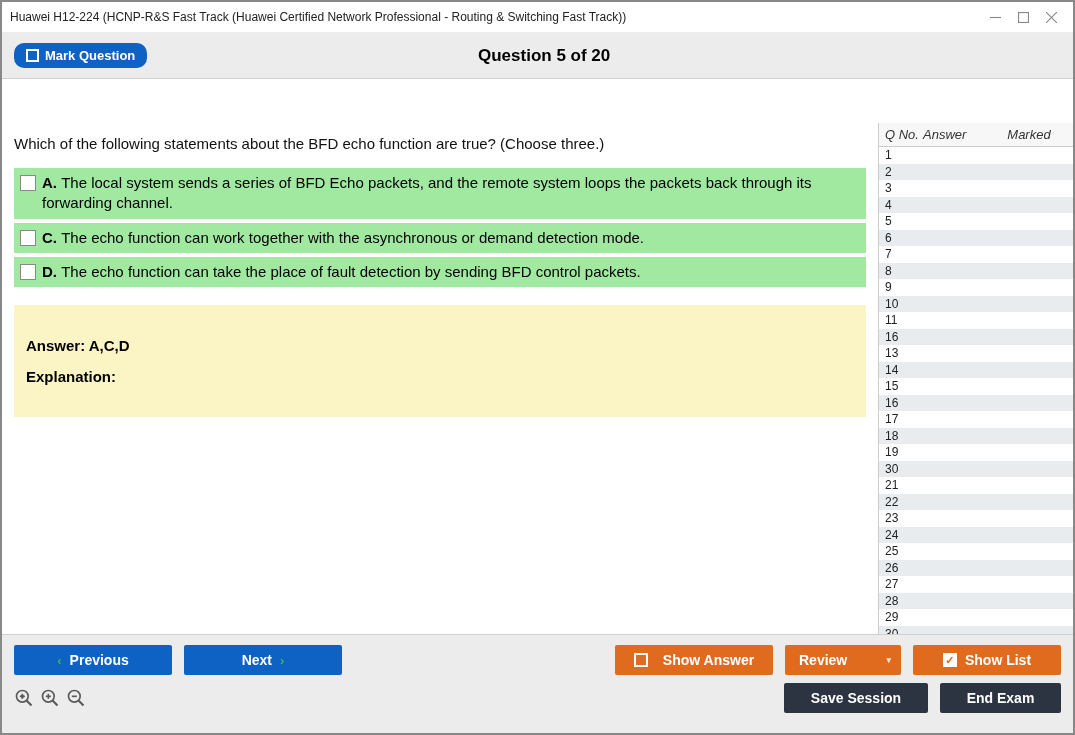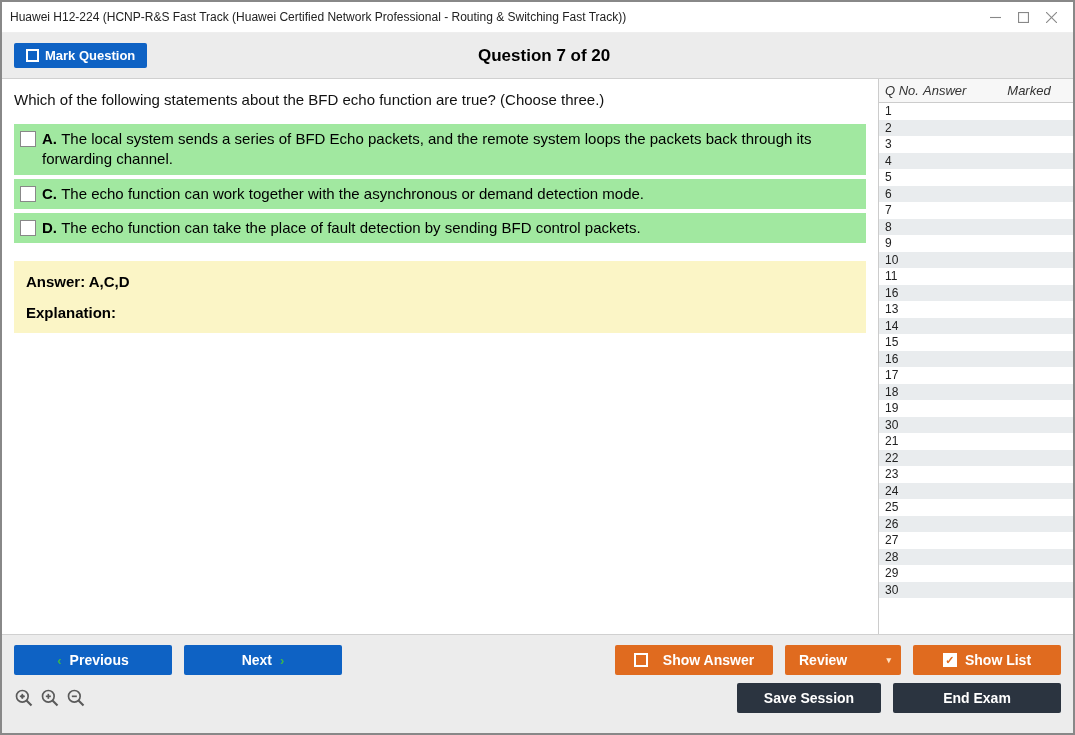--- a/index.html
+++ b/index.html
@@ -3,32 +3,32 @@
 <meta charset="utf-8">
 <style>
 * { box-sizing: border-box; margin: 0; padding: 0; }
 body { font-family: Arial, sans-serif; font-size: 13px; background: #fff; }
 .window { width: 1075px; height: 735px; border: 2px solid #888; background: #fff; display: flex; flex-direction: column; position: relative; }
 .titlebar { display: flex; align-items: center; padding: 4px 8px; background: #fff; font-size: 12px; border-bottom: 1px solid #eee; }
 .title-text { flex: 1; color: #222; }
 .win-btn { width: 28px; height: 22px; display: flex; align-items: center; justify-content: center; color: #666; cursor: pointer; }
 .win-btn svg { width: 11px; height: 11px; }
 .header { display: flex; align-items: center; background: #ececec; padding: 10px 12px; border-bottom: 1px solid #d0d0d0; }
-.mark-q { background: #0e62c4; color: #fff; font-weight: bold; padding: 5px 12px; display: flex; align-items: center; gap: 6px; font-size: 13px; cursor: pointer; border-radius: 2px; }
+.mark-q { background: #0e62c4; color: #fff; font-weight: bold; padding: 5px 12px; display: flex; align-items: center; gap: 6px; font-size: 13px; cursor: pointer; border-radius: 10px; }
 .mark-q .box { width: 13px; height: 13px; border: 2px solid #fff; background: transparent; }
 .header-title { flex: 1; text-align: center; font-size: 17px; font-weight: bold; margin-left: -120px; }
-.body { flex: 1; display: flex; overflow: hidden; }
+.body { flex: 1; display: flex; overflow: hidden; margin-top: 44px; }
 .main { flex: 1; padding: 12px; overflow-y: auto; }
 .qtext { font-size: 15px; color: #111; margin-bottom: 16px; }
 .option { display: flex; align-items: flex-start; padding: 5px 6px; margin-bottom: 4px; gap: 6px; font-size: 15px; }
 .correct { background: #a1e8a0; }
 .option .chk { width: 16px; height: 16px; border: 1px solid #888; background: #fff; flex-shrink: 0; margin-top: 2px; cursor: pointer; }
 .option .opt-text { flex: 1; line-height: 1.35; }
 .option .letter { font-weight: bold; }
-.answer-box { background: #fbf5c6; padding: 12px 12px; margin-top: 18px; font-size: 15px; }
+.answer-box { background: #fbf5c6; padding: 32px 12px; margin-top: 18px; font-size: 15px; }
 .answer-line { font-weight: bold; margin-bottom: 14px; }
 .expl-line { font-weight: bold; }
 .side { width: 195px; border-left: 1px solid #ccc; display: flex; flex-direction: column; font-size: 12px; }
 .side-head { display: flex; background: #f7f7f7; border-bottom: 1px solid #ccc; padding: 4px 6px; color: #333; font-size: 13px; font-style: italic; }
 .sh-qno { width: 38px; }
 .sh-ans { width: 68px; }
 .sh-mark { flex: 1; text-align: center; }
 .side-list { flex: 1; overflow-y: scroll; position: relative; }
 .side-row { display: flex; padding: 0 6px; height: 16.5px; align-items: center; color: #222; cursor: pointer; }
 .side-row.alt { background: #e9ecee; }
@@ -47,21 +47,21 @@
 .chkbox { width: 14px; height: 14px; border: 2px solid #fff; display: inline-block; flex-shrink: 0; }
 .chkbox.filled { background: #fff; color: #e06b1f; display: flex; align-items: center; justify-content: center; font-size: 11px; }
 .caret { font-size: 9px; margin-left: 4px; color: #ffe0c0; }
 .zooms { display: flex; gap: 6px; color: #5a5a5a; }
 .zoom-ic { width: 20px; height: 20px; cursor: pointer; }
 .show-ans { width: 158px; gap: 15px; }
 .review { width: 116px; justify-content: flex-start; padding-left: 14px; position: relative; }
 .review .caret { position: absolute; right: 10px; }
 .showlist { width: 148px; }
 .save-sess { width: 144px; }
-.end-exam { width: 168px; }
+.end-exam { width: 121px; }
 </style>
 </head>
 <body>
 
 <div class="window">
 
   <div class="titlebar">
     <div class="title-text">Huawei H12-224 (HCNP-R&amp;S Fast Track (Huawei Certified Network Professional - Routing &amp; Switching Fast Track))</div>
     <div class="win-btn">
         <svg viewBox="0 0 10 10">
@@ -79,21 +79,21 @@
           <line x1="10" y1="0" x2="0" y2="10" stroke="#888" stroke-width="1"></line>
         </svg>
       </div>
   </div>
 
   <div class="header">
     <div class="mark-q">
       <span class="box"></span>
       <span>Mark Question</span>
     </div>
-    <div class="header-title">Question 7 of 20</div>
+    <div class="header-title">Question 5 of 20</div>
   </div>
 
   <div class="body">
     <div class="main">
       <div class="qtext">Which of the following statements about the BFD echo function are true? (Choose three.)</div>
       <div id="options">
           <div class="option correct">
             <div class="chk"></div>
             <div class="opt-text"><span class="letter">A. </span><span>The local system sends a series of BFD Echo packets, and the remote system loops the packets back through its forwarding channel.</span></div>
           </div>

